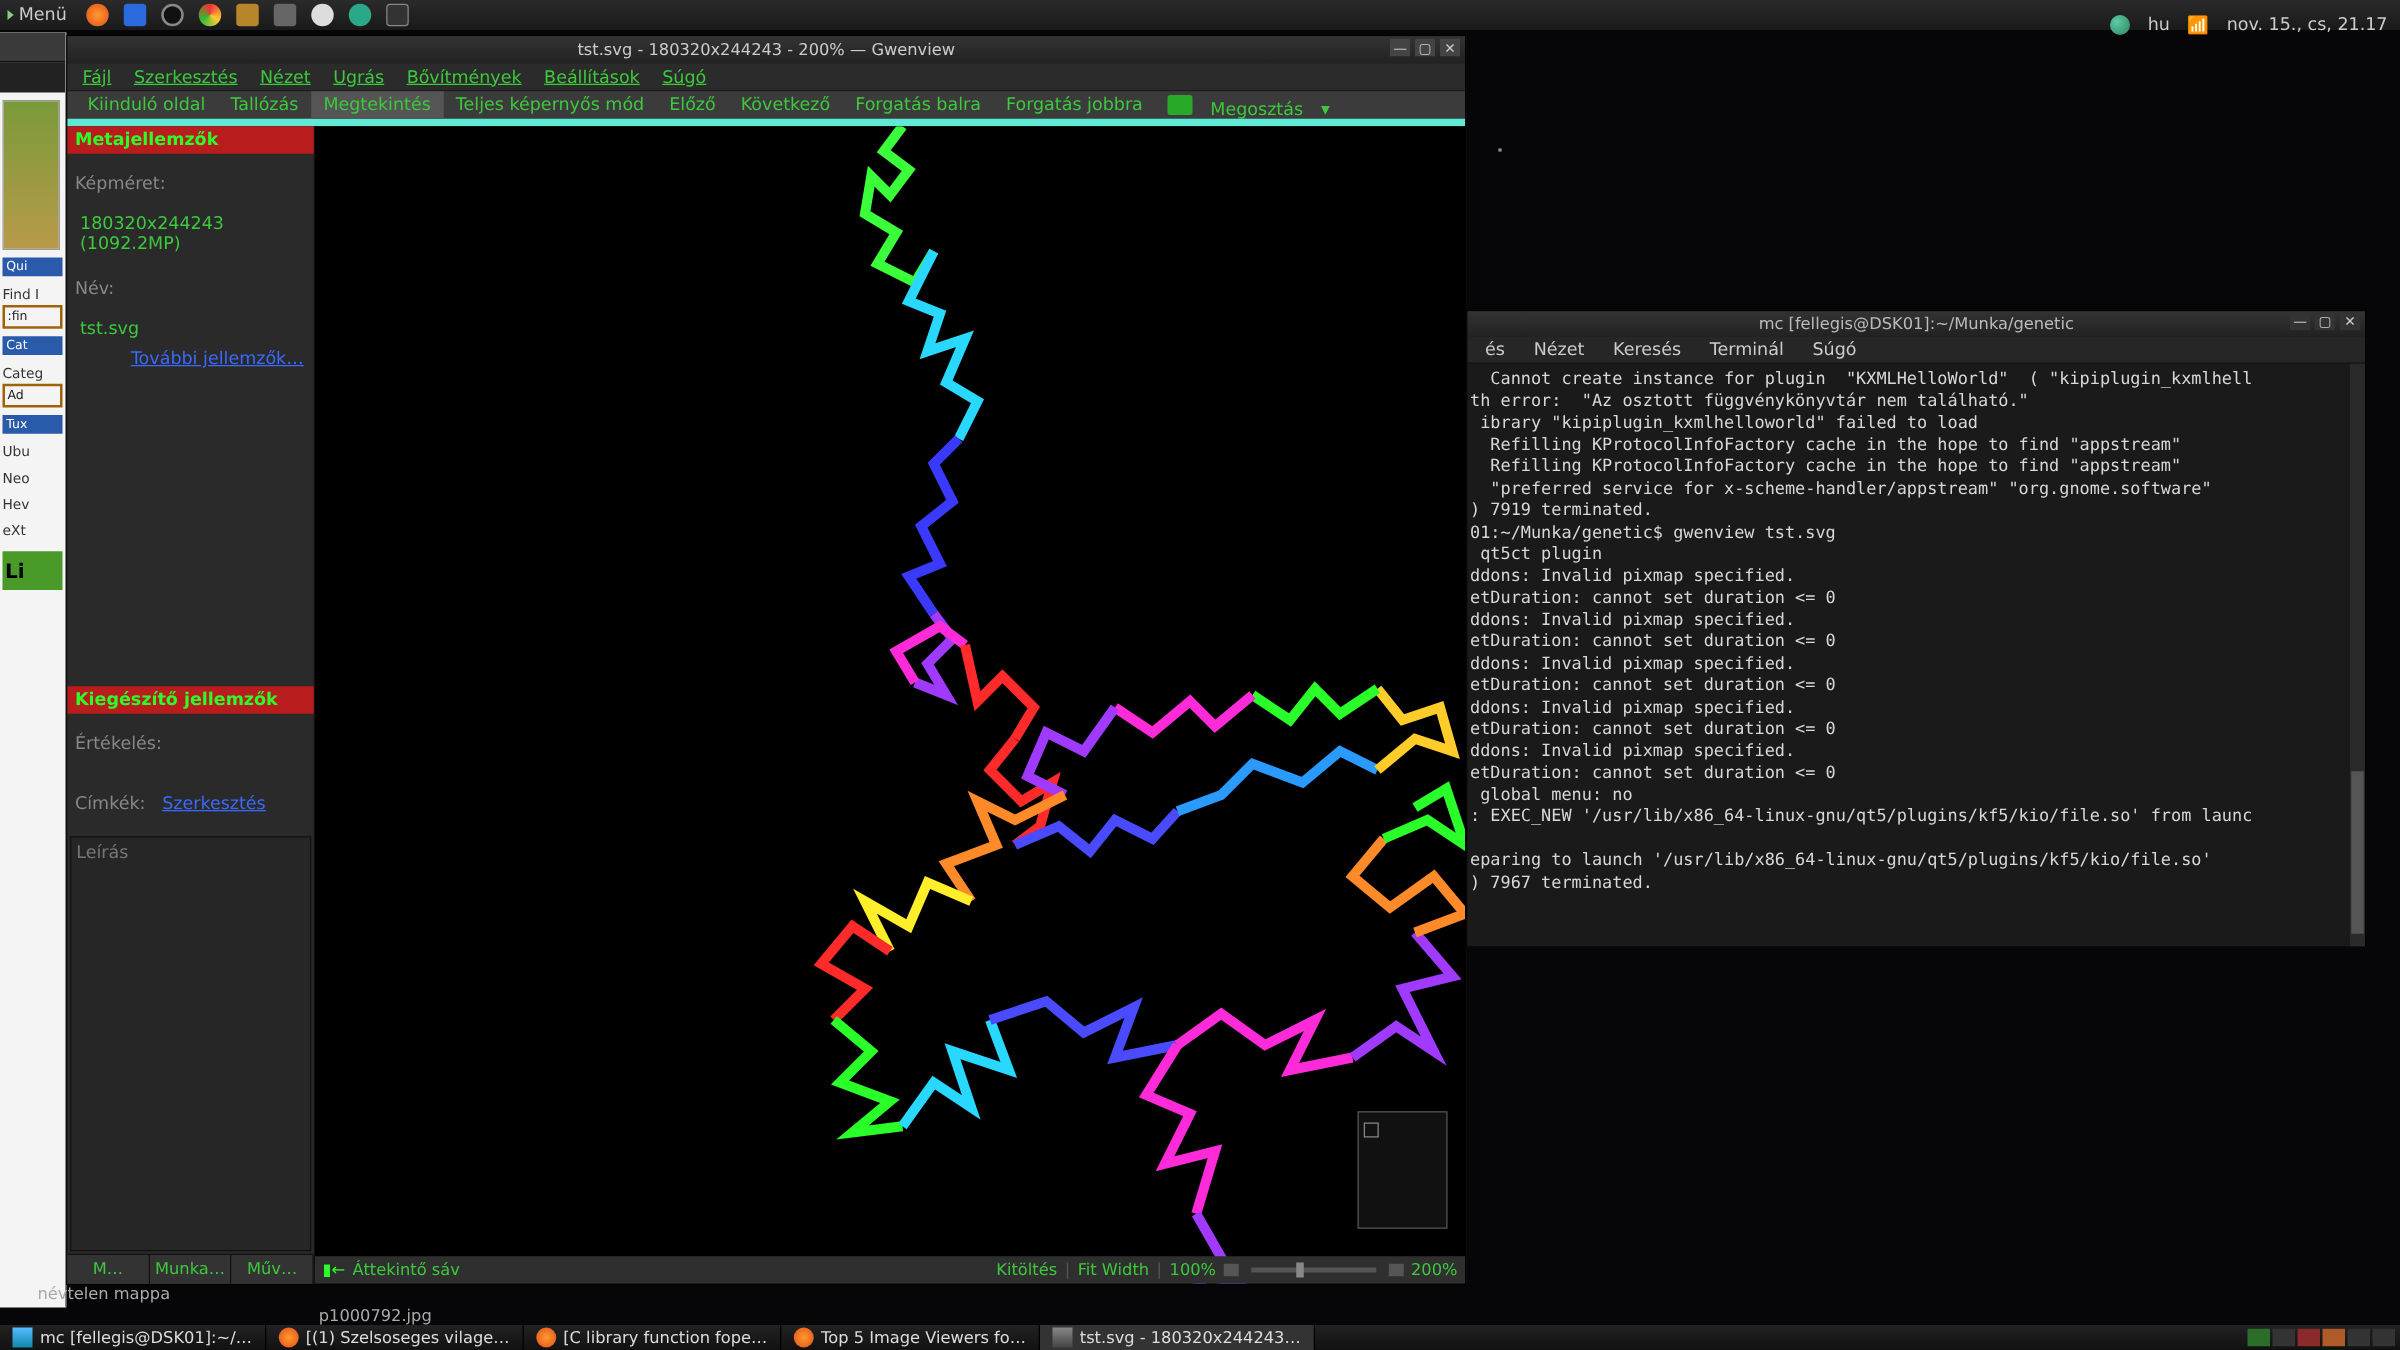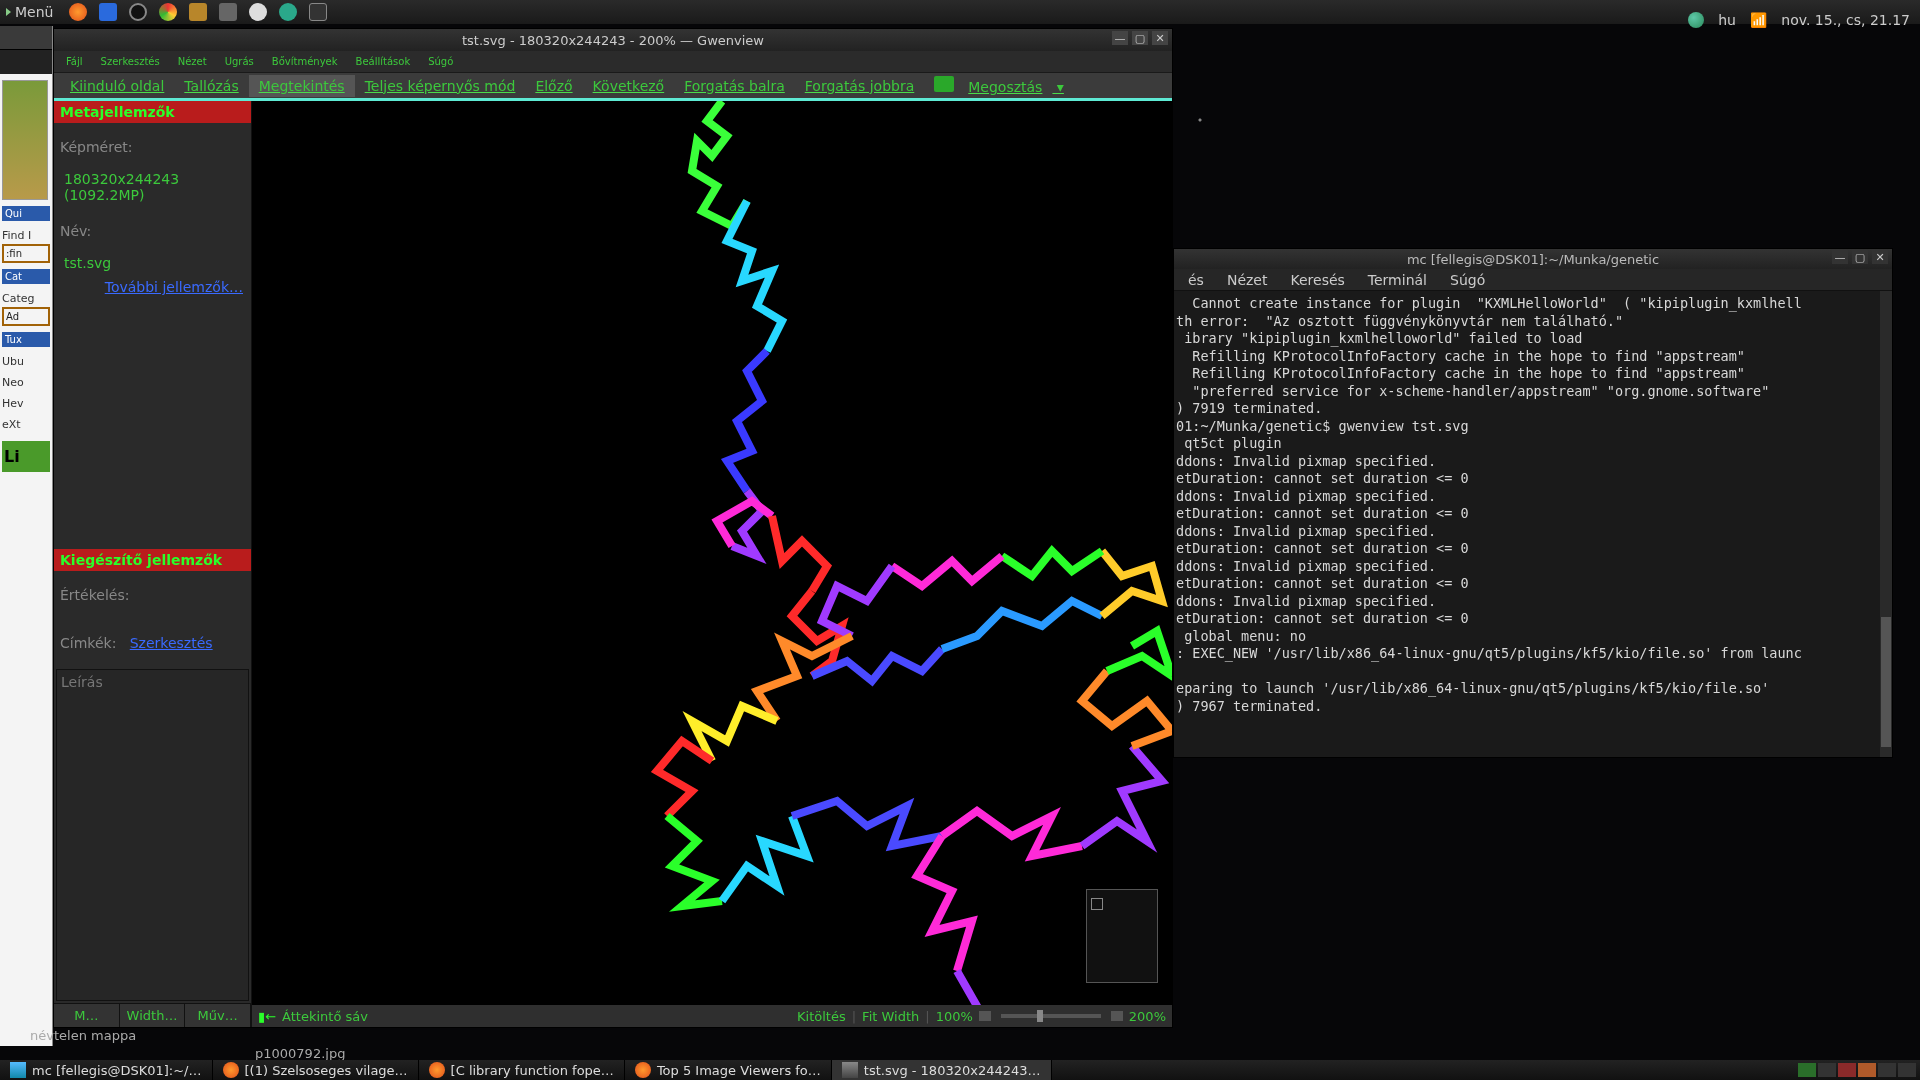--- a/index.html
+++ b/index.html
@@ -49,22 +49,22 @@
 .browser-sliver .sect{font-size:11px;color:#333;margin:8px 0 2px;}
 .browser-sliver .linebox{border:2px solid #a16207;padding:2px;margin:2px 0;font-size:10px;}
 .browser-sliver .green{background:#4a9a2a;color:#000000;font-weight:bold;padding:6px 2px;font-size:16px;margin-top:10px;}
 
 
 .gwen{position:absolute;top:28px;left:53px;width:1120px;height:1000px;background:#2f2f2f;border:1px solid #000;display:flex;flex-direction:column;color:#4bdc4b;}
 .gwen .titlebar{height:22px;background:linear-gradient(#333,#222);display:flex;align-items:center;justify-content:center;color:#ccc;font-size:13px;position:relative;}
 .gwen .win-btns{position:absolute;right:4px;top:2px;display:flex;gap:4px;}
 .gwen .win-btns span{width:16px;height:14px;background:#444;color:#ccc;font-size:11px;display:flex;align-items:center;justify-content:center;}
 .gwen .menubar{height:22px;background:#2b2b2b;display:flex;align-items:center;padding:0 4px;gap:2px;border-bottom:1px solid #1a1a1a;}
-.gwen .menubar span{color:#3cc93c;padding:2px 8px;font-size:10px;}
-.gwen .toolbar{height:28px;background:#3b3b3b;display:flex;align-items:center;padding:0 6px;font-size:14px;border-bottom:3px solid #5eead4;text-decoration:underline;}
+.gwen .menubar span{color:#3cc93c;padding:2px 8px;font-size:14px;text-decoration:underline;}
+.gwen .toolbar{height:28px;background:#3b3b3b;display:flex;padding:0 6px;font-size:14px;border-bottom:6px solid #5eead4;}
 .gwen .toolbar span{color:#3cc93c;padding:3px 10px;}
 .gwen .toolbar span.active{background:#555;}
 .gwen .toolbar .share-ic{width:16px;height:16px;background:#2aa82a;display:inline-block;margin-right:4px;border-radius:2px;}
 
 .gwen .body{flex:1;display:flex;min-height:0;}
 .sidebar{width:198px;background:#2a2a2a;border-right:1px solid #111;display:flex;flex-direction:column;font-size:14px;}
 .sidebar .hdr{background:#b91c1c;color:#2aff2a;font-weight:bold;padding:3px 6px;}
 .sidebar .prop{padding:16px 6px;color:#888;}
 .sidebar .val{padding:0 10px 4px;color:#3cc93c;}
 .sidebar .link{color:#3a6aff;text-decoration:underline;text-align:right;padding:4px 8px;}
@@ -188,21 +188,21 @@
       <div class="gap"></div>
       <div class="hdr">Kiegészítő jellemzők</div>
       <div class="prop">Értékelés:</div>
       <div class="prop">
         <span>Címkék:</span>&nbsp;&nbsp;
         <span style="color:#3a6aff;text-decoration:underline;">Szerkesztés</span>
       </div>
       <div class="desc">Leírás</div>
       <div class="tabs">
         <span>M…</span>
-        <span>Width…</span>
+        <span>Munka…</span>
         <span>Műv…</span>
       </div>
     </div>
     <div class="viewer">
       <svg viewBox="0 0 920 940">
         <g stroke-width="8" fill="none" stroke-linejoin="miter">
 
           <polyline points="470,0 455,20 475,35 460,55 445,40 440,70 465,85 450,110 480,125 495,100" stroke="#3aff3a"></polyline>
           <polyline points="495,100 475,140 500,150 490,180 520,170 505,205 530,220 515,250" stroke="#28d8ff"></polyline>
           <polyline points="515,250 495,270 510,300 485,320 500,350 475,360 495,390" stroke="#3a3aff"></polyline>

